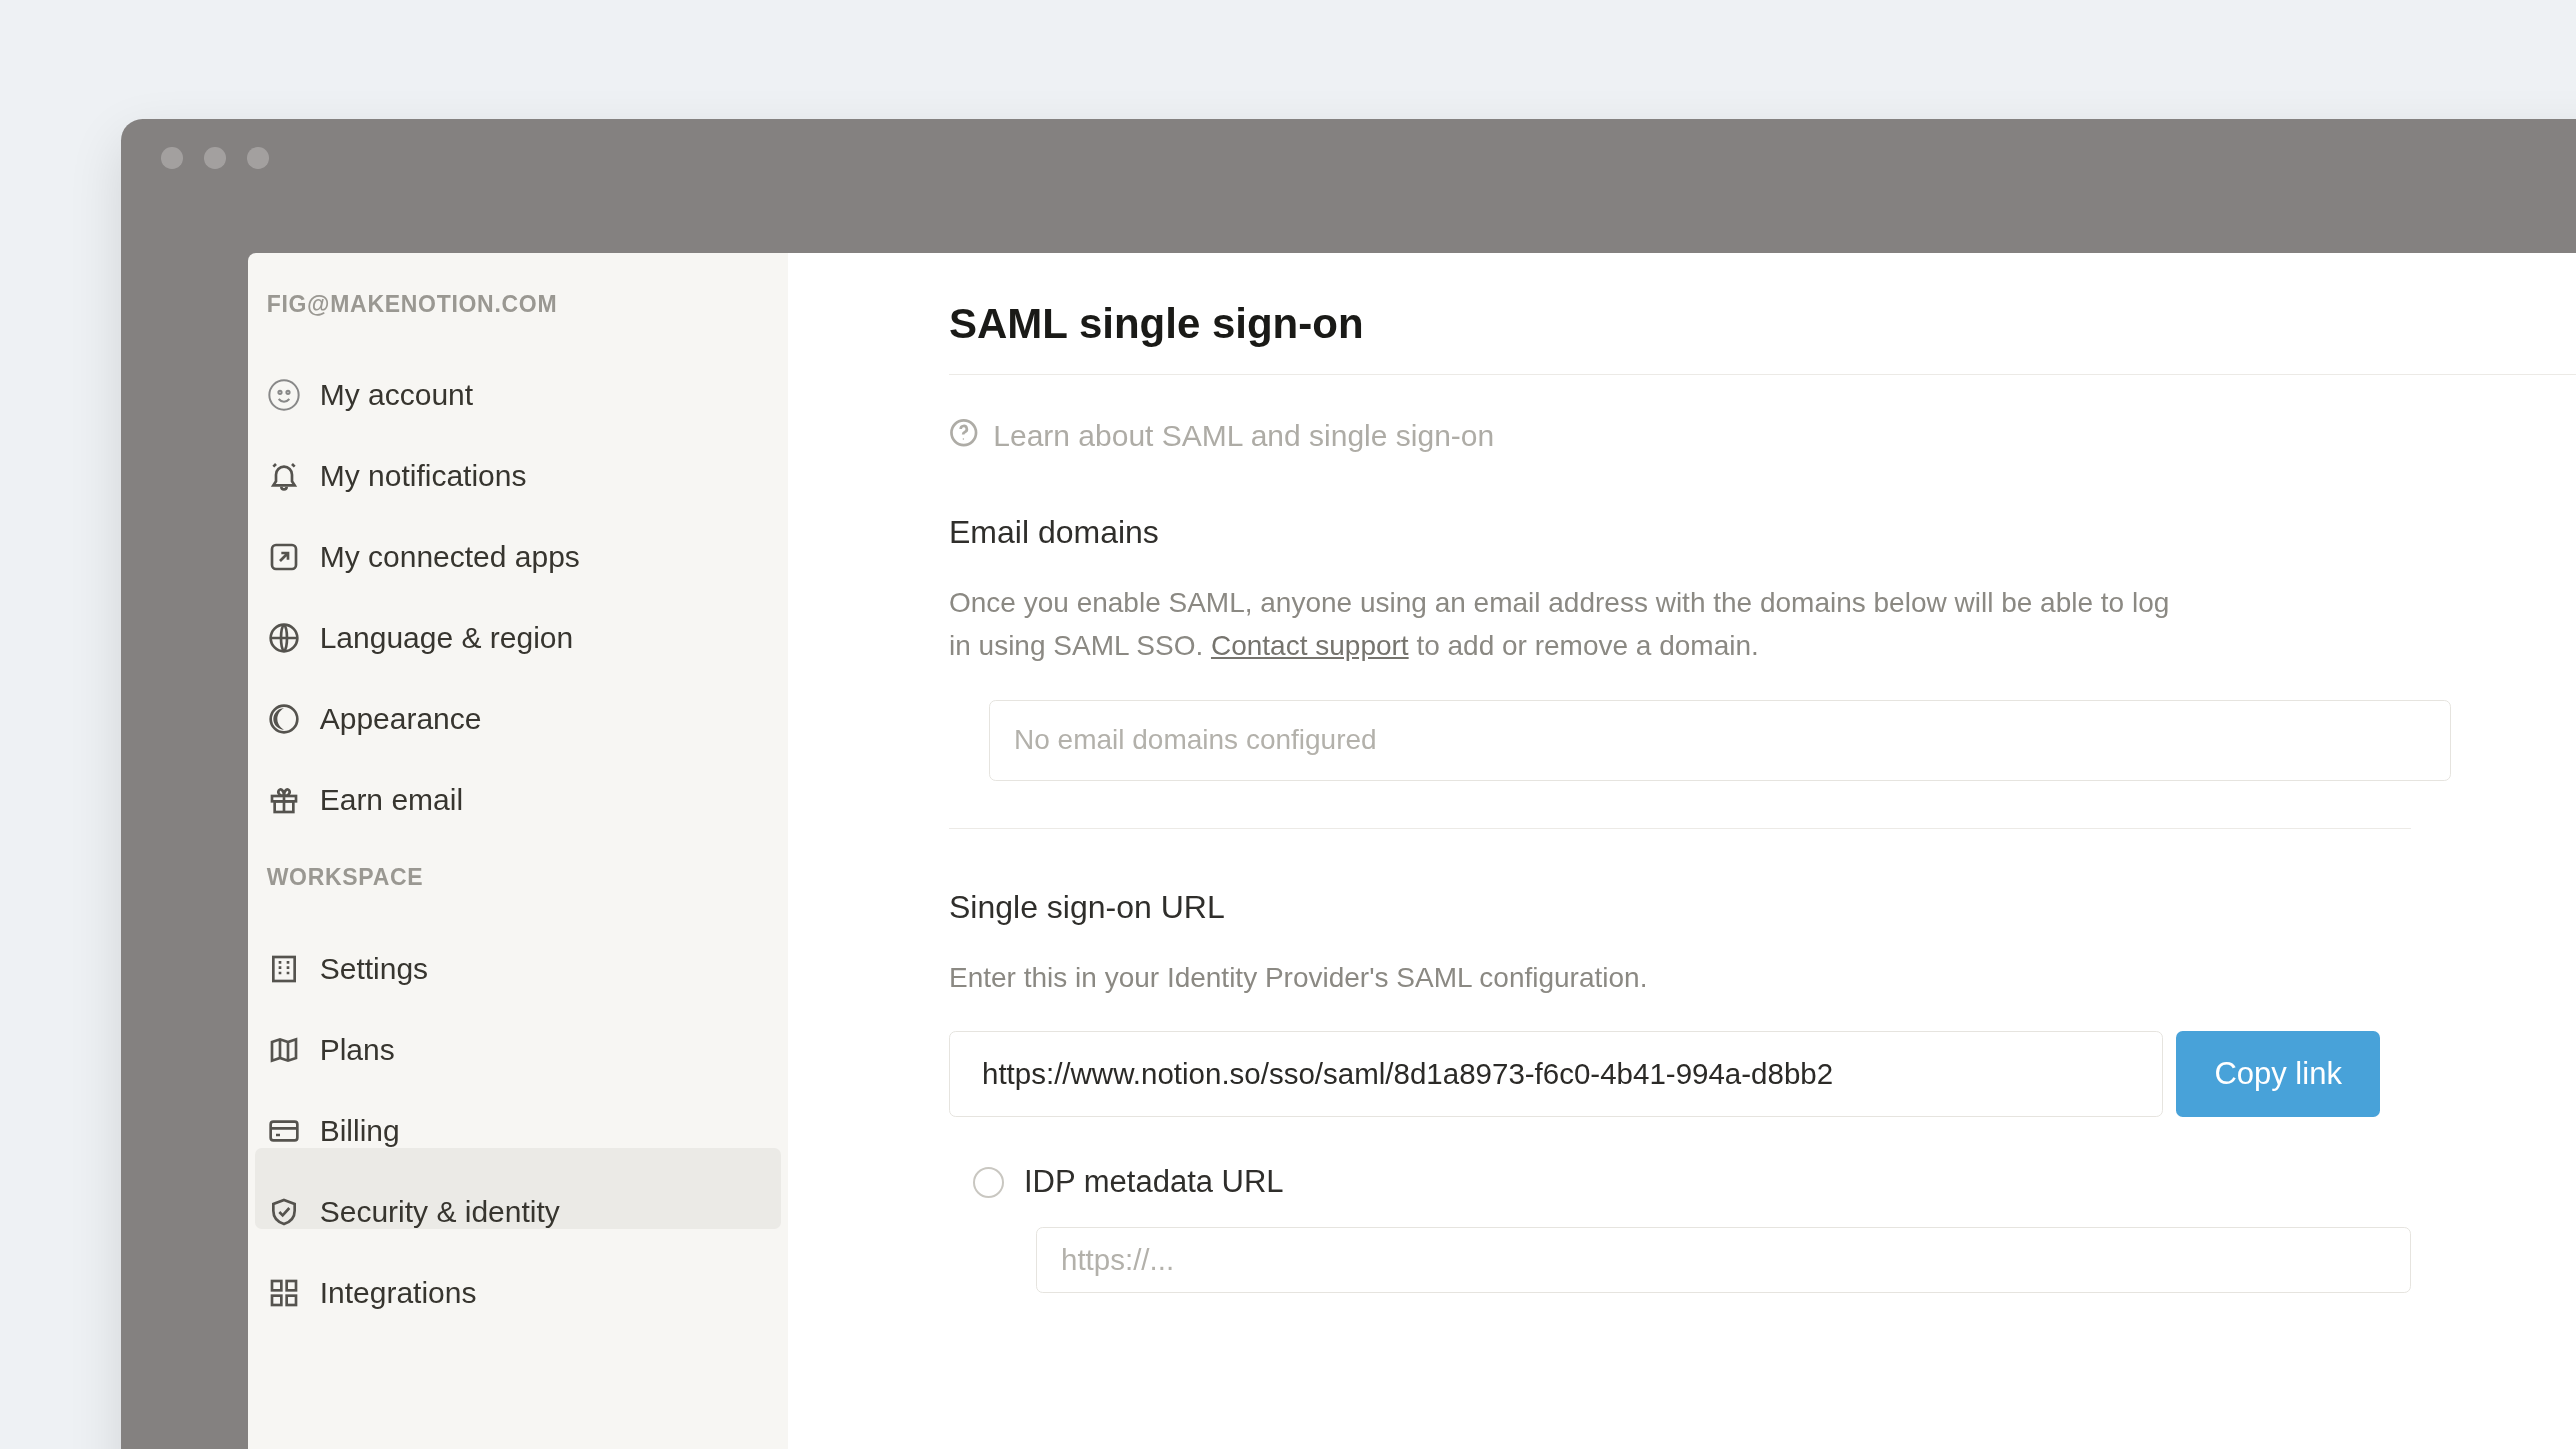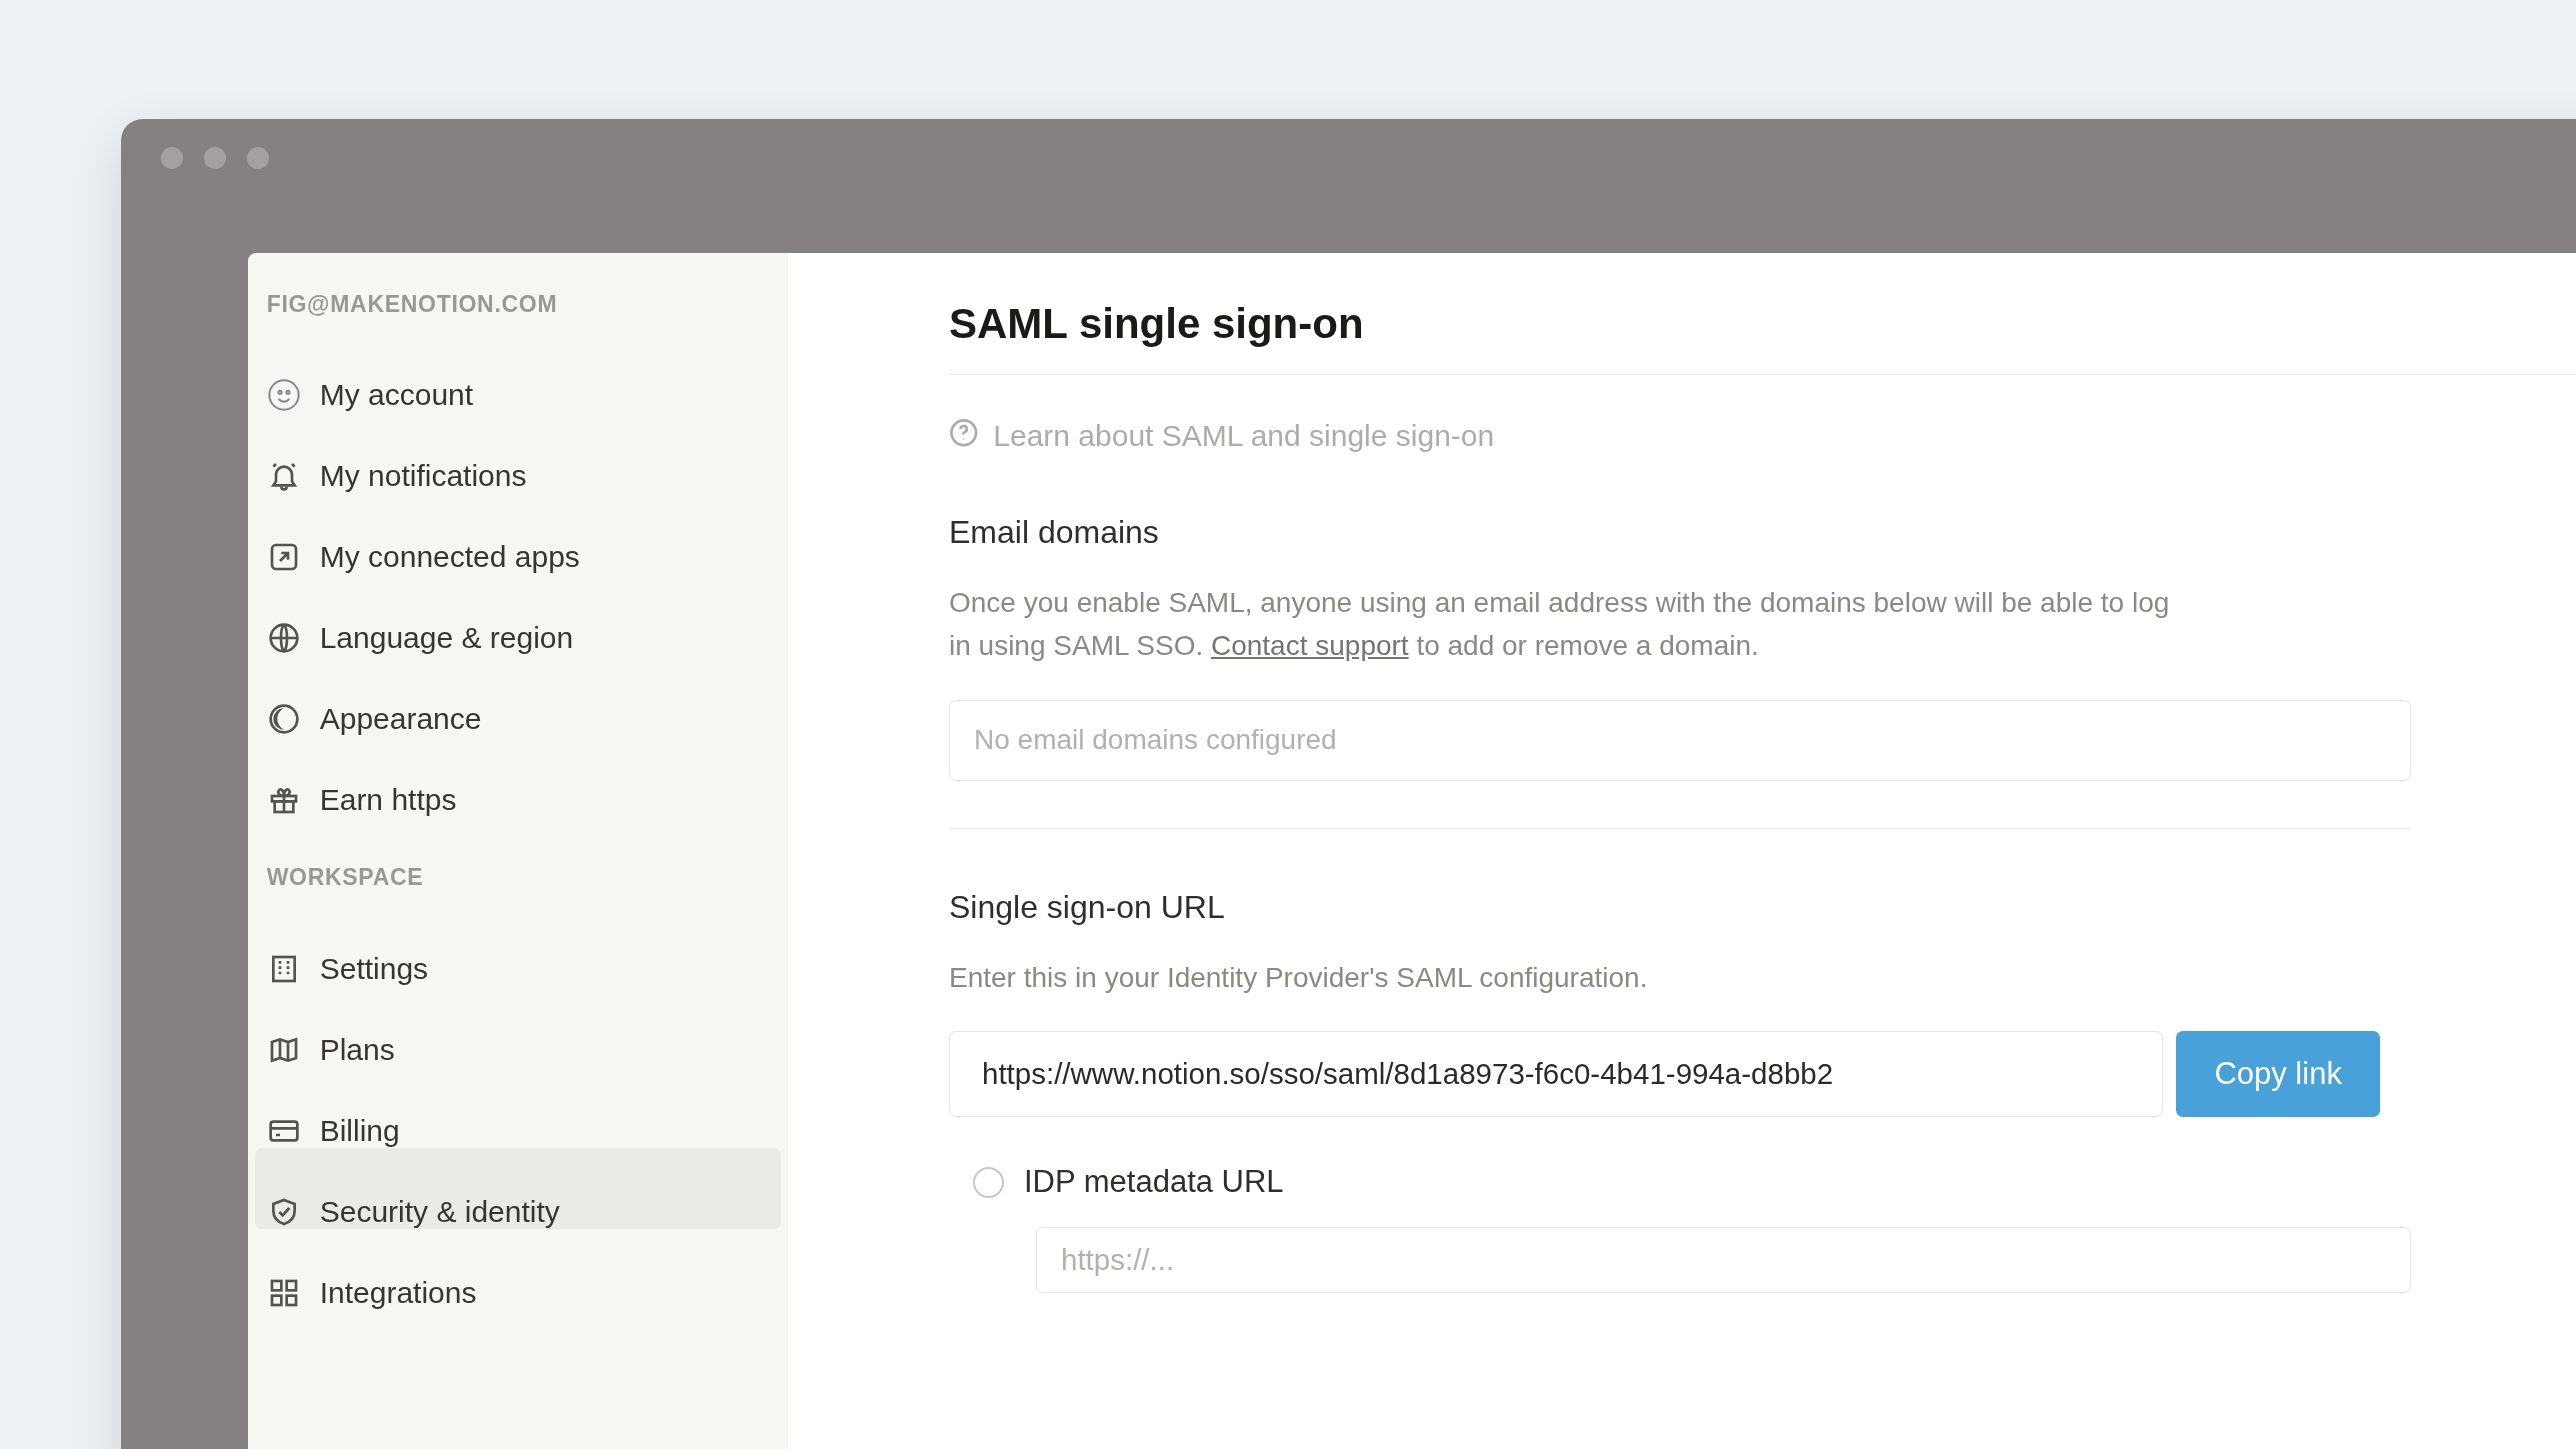--- a/index.html
+++ b/index.html
@@ -129,20 +129,21 @@
   height: 81px;
   border: 1.3px solid #e6e4df;
   border-radius: 6.7px;
   background: #fff;
   font-size: 28px;
   color: #b3b1ab;
   padding: 0 24px;
   display: flex;
   align-items: center;
   margin-top: 32px;
+  margin-left: 40px;
 }
 .url-row { display:flex; align-items:center; gap:13.4px; margin-top:32px; }
 .url-box {
   flex: 0 0 1214px;
   height: 86px;
   border: 1.3px solid #e6e4df;
   border-radius: 6.7px;
   padding: 0 32px;
   font-size: 29.5px;
   color: #2b2a27;
@@ -249,21 +250,21 @@
       </div>
 
       <div class="side-item">
         <span class="side-icon">
           <svg viewBox="0 0 24 24">
               <rect x="3" y="9" width="18" height="4"></rect>
               <rect x="5" y="13" width="14" height="8"></rect>
               <path d="M12 9v12M12 9c-3 0-5-2-4-4s4-1 4 4zM12 9c3 0 5-2 4-4s-4-1-4 4z"></path>
             </svg>
         </span>
-        <span>Earn https</span>
+        <span>Earn email</span>
       </div>
 
       <div class="spacer"></div>
       <div class="section-label">WORKSPACE</div>
 
       <div class="side-item">
         <span class="side-icon">
           <svg viewBox="0 0 24 24">
               <rect x="4" y="3" width="16" height="18"></rect>
               <path d="M8 7h2M8 11h2M8 15h2M14 7h2M14 11h2M14 15h2"></path>

